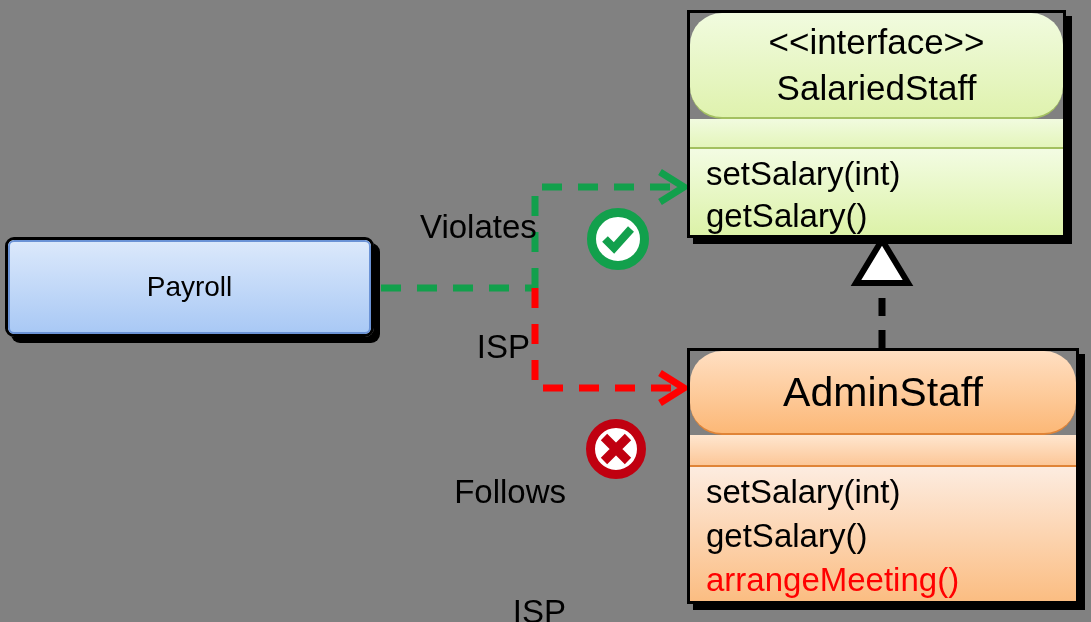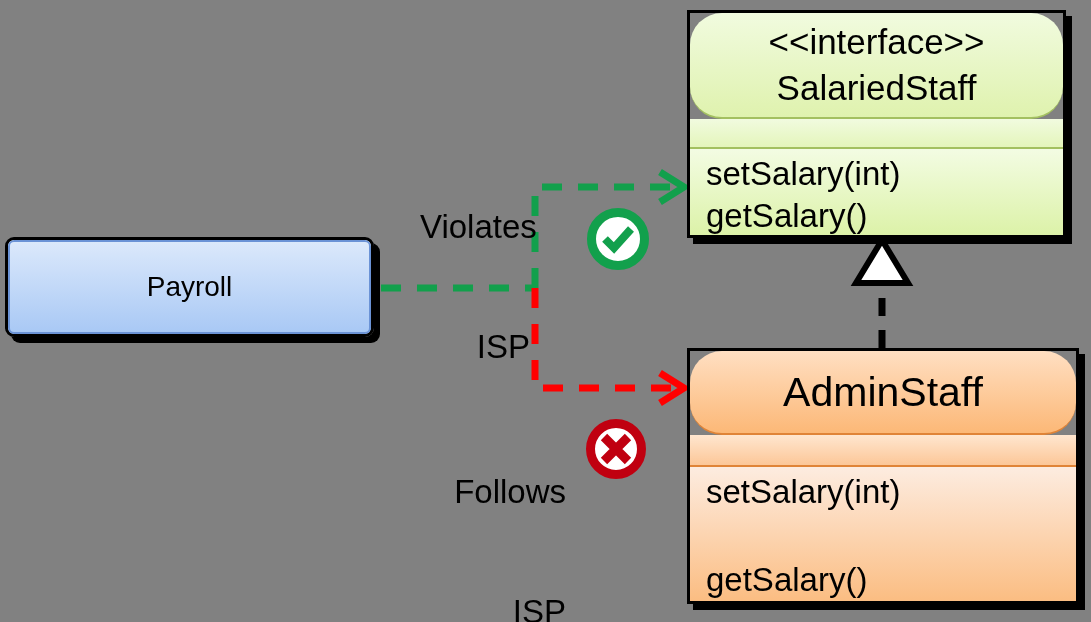--- a/index.html
+++ b/index.html
@@ -232,20 +232,21 @@
   </div>
 
   <div id="admin-staff" class="uml-box">
     <div class="compartment comp-title">
       <div class="line-name">AdminStaff</div>
     </div>
     <div class="compartment comp-attrs"></div>
     <div class="compartment comp-members">
       <div class="member">setSalary(int)</div>
       <div class="member">getSalary()</div>
+      <div class="member highlight">arrangeMeeting()</div>
     </div>
   </div>
 
   <div id="label-follows" class="edge-label">
     <div>Violates</div>
     <div>ISP</div>
   </div>
 
   <div id="label-violates" class="edge-label">
     <div>Follows</div>

